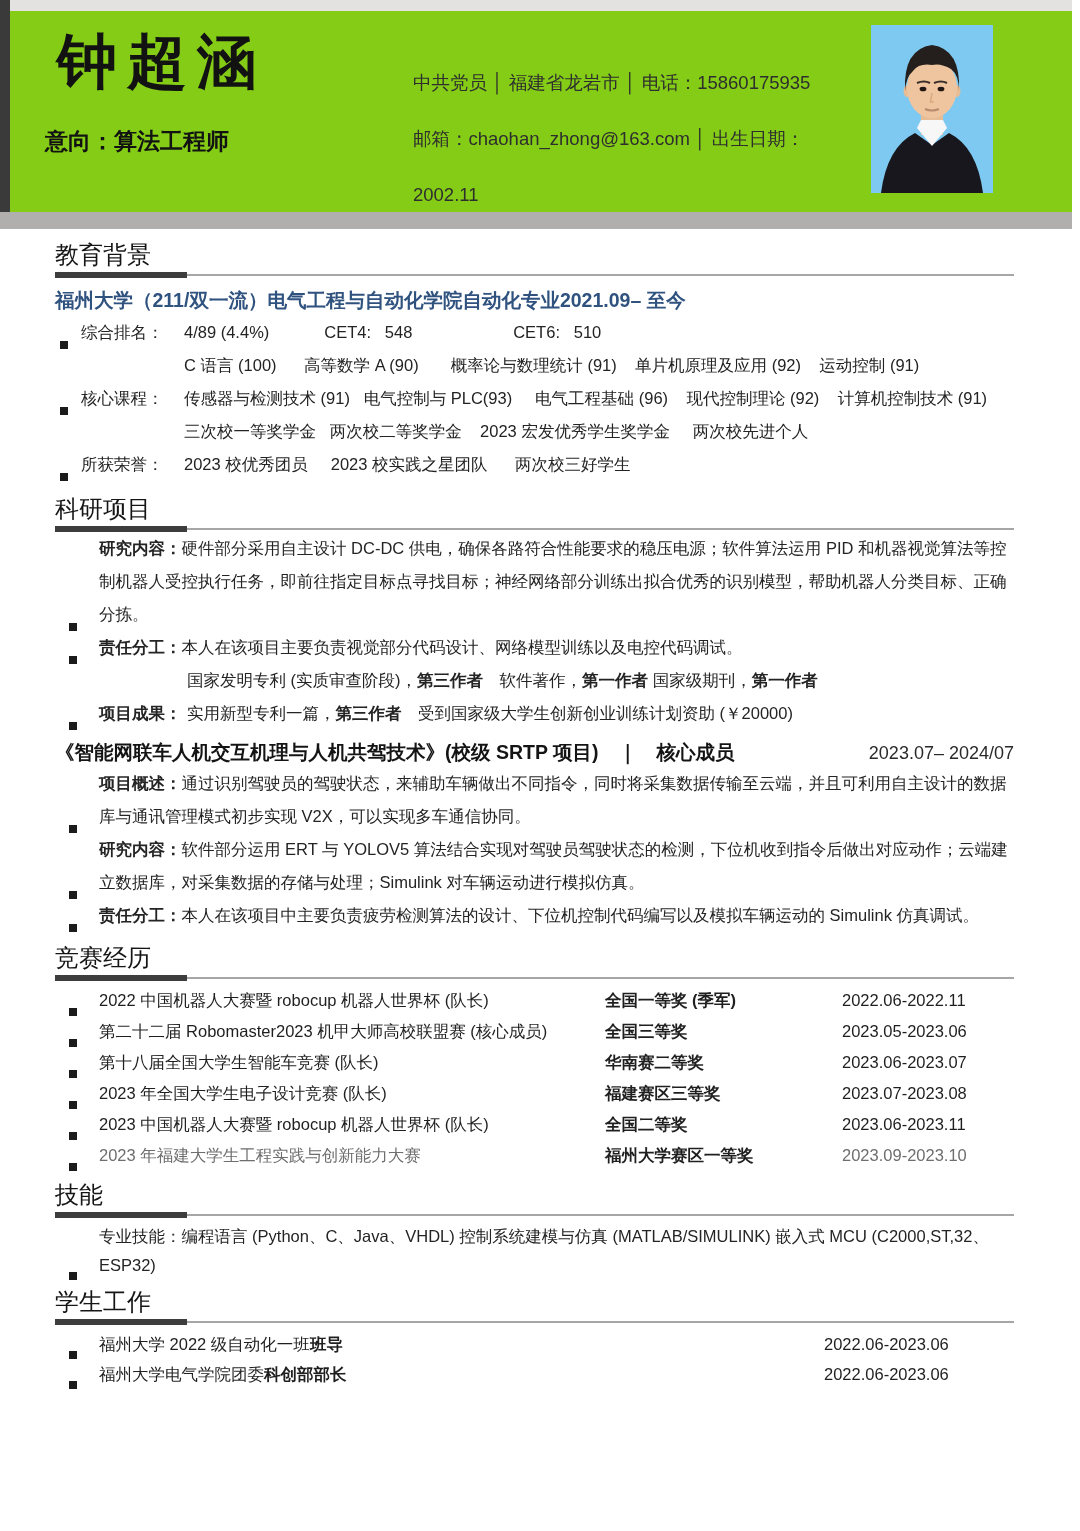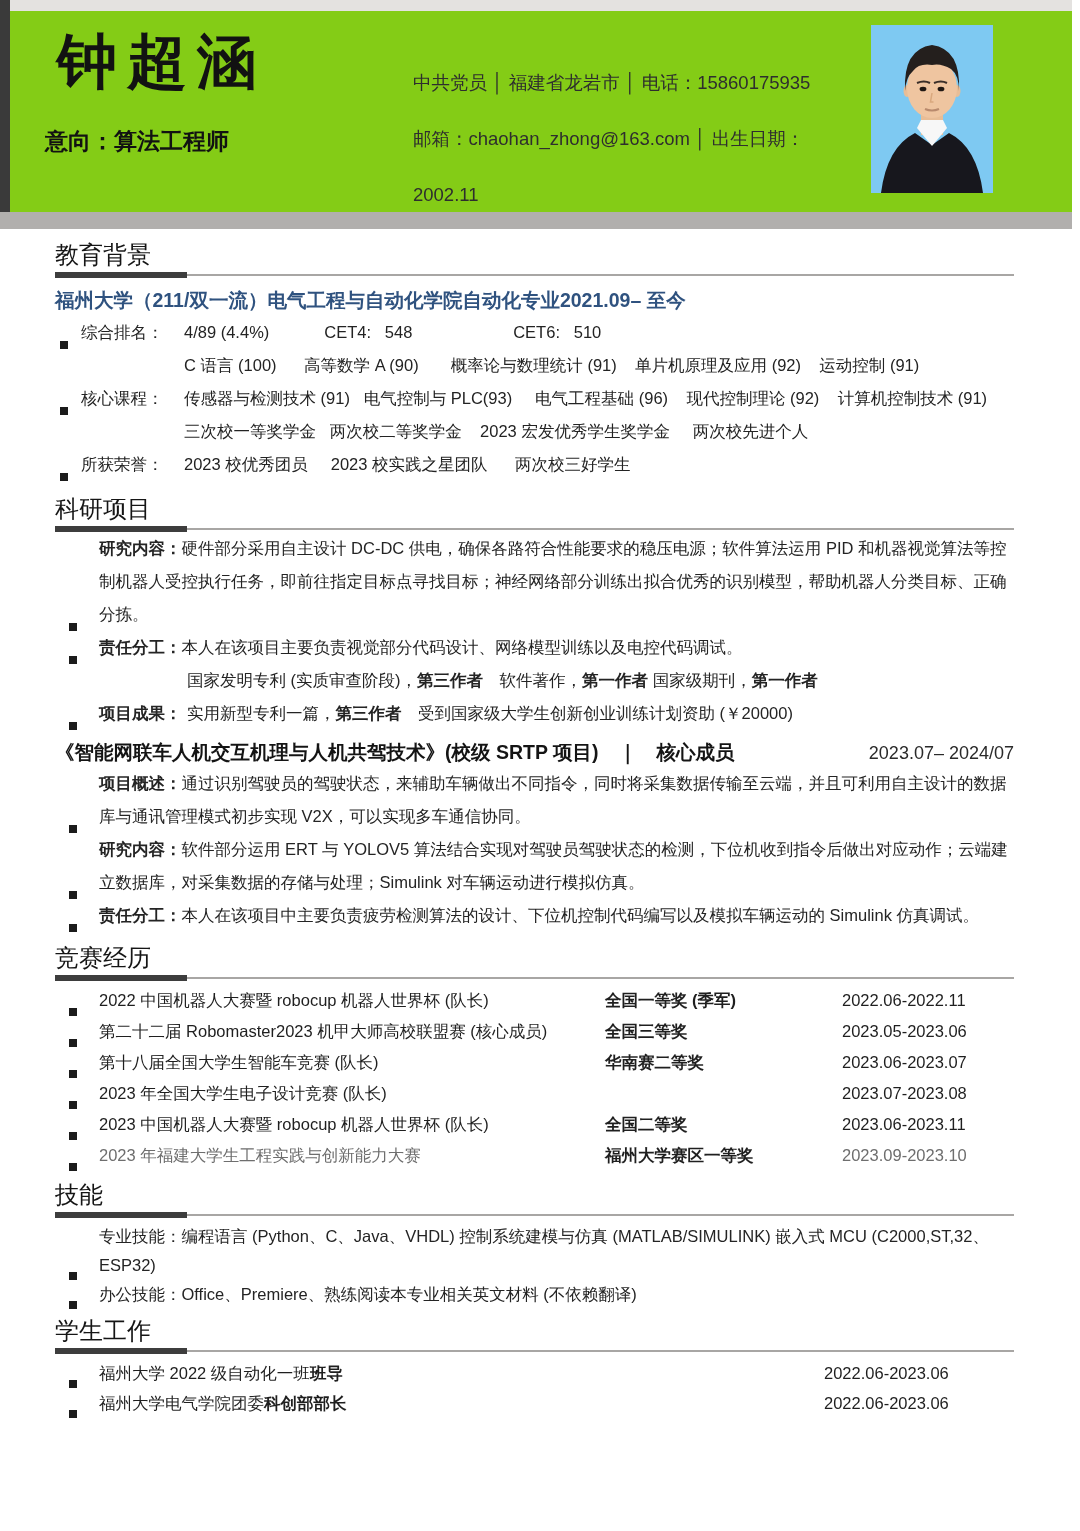--- a/index.html
+++ b/index.html
@@ -196,20 +196,21 @@
         </div>
         <div class="row">
           <span class="sq"></span>
           <span class="c-name">第十八届全国大学生智能车竞赛 (队长)</span>
           <span class="c-award">华南赛二等奖</span>
           <span class="c-date">2023.06-2023.07</span>
         </div>
         <div class="row">
           <span class="sq"></span>
           <span class="c-name">2023 年全国大学生电子设计竞赛 (队长)</span>
+          <span class="c-award">福建赛区三等奖</span>
           <span class="c-date">2023.07-2023.08</span>
         </div>
         <div class="row">
           <span class="sq"></span>
           <span class="c-name">2023 中国机器人大赛暨 robocup 机器人世界杯 (队长)</span>
           <span class="c-award">全国二等奖</span>
           <span class="c-date">2023.06-2023.11</span>
         </div>
         <div class="row">
           <span class="sq"></span>
@@ -223,24 +224,20 @@
     <section class="sec-skills">
       <h2 class="sec-title">技能</h2>
       <div class="sec-rule">
           <span class="dark"></span>
         </div>
       <div class="skill-rows">
         <div class="row">
           <span class="sq"></span>
           <span class="grow"><span>专业技能：</span><span>编程语言 (Python、C、Java、VHDL) 控制系统建模与仿真 (MATLAB/SIMULINK) 嵌入式 MCU (C2000,ST,32、ESP32)</span></span>
         </div>
-        <div class="row">
-          <span class="sq"></span>
-          <span class="grow"><span>办公技能：</span><span>Office、Premiere、熟练阅读本专业相关英文材料 (不依赖翻译)</span></span>
-        </div>
       </div>
     </section>
 
     <section class="sec-student">
       <h2 class="sec-title">学生工作</h2>
       <div class="sec-rule">
           <span class="dark"></span>
         </div>
       <div class="stu-rows">
         <div class="row">

